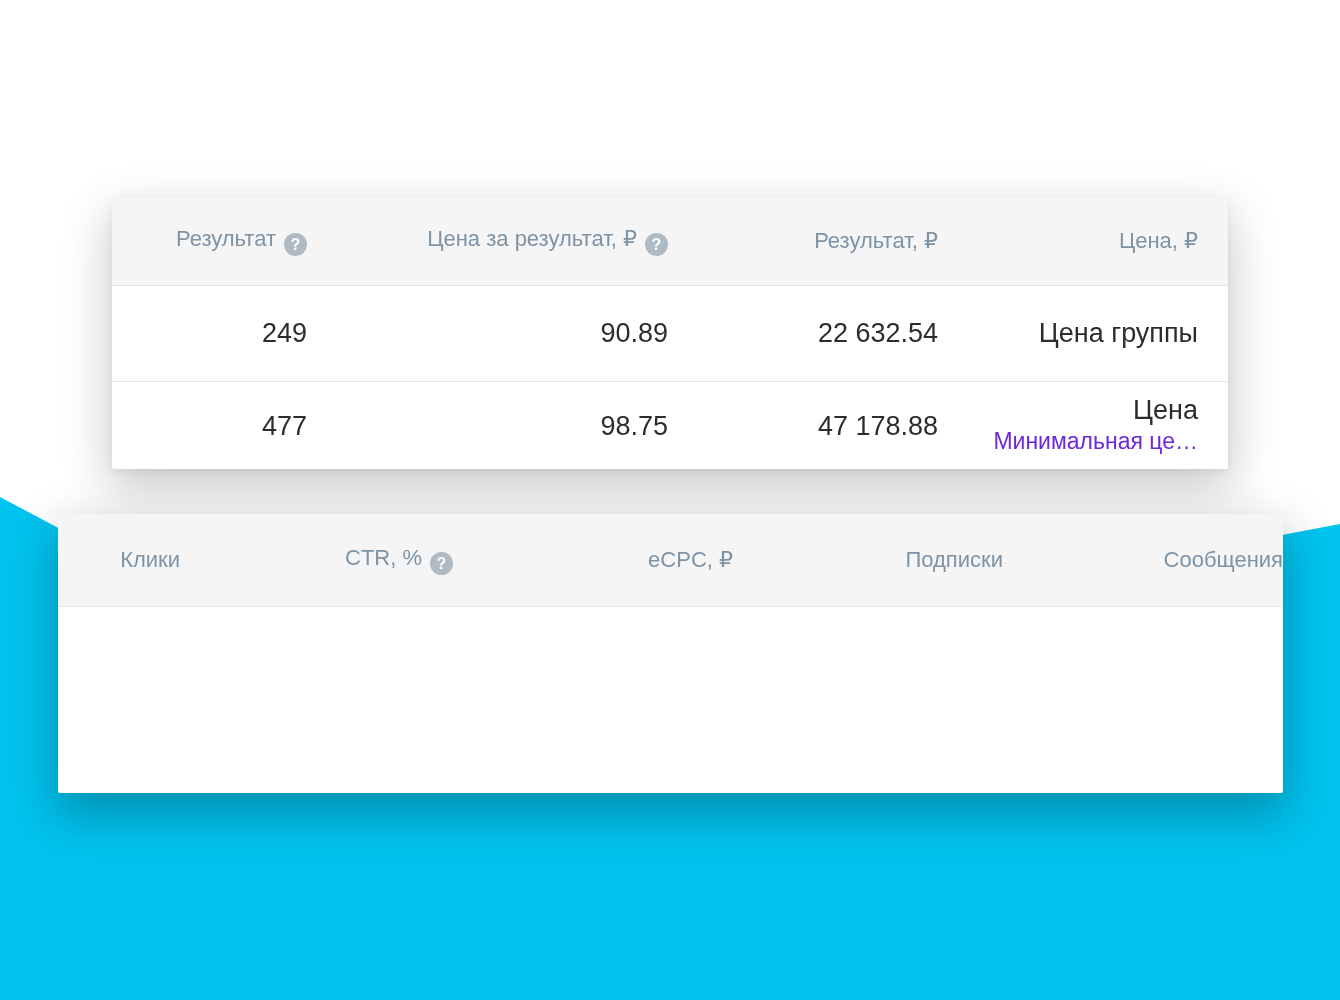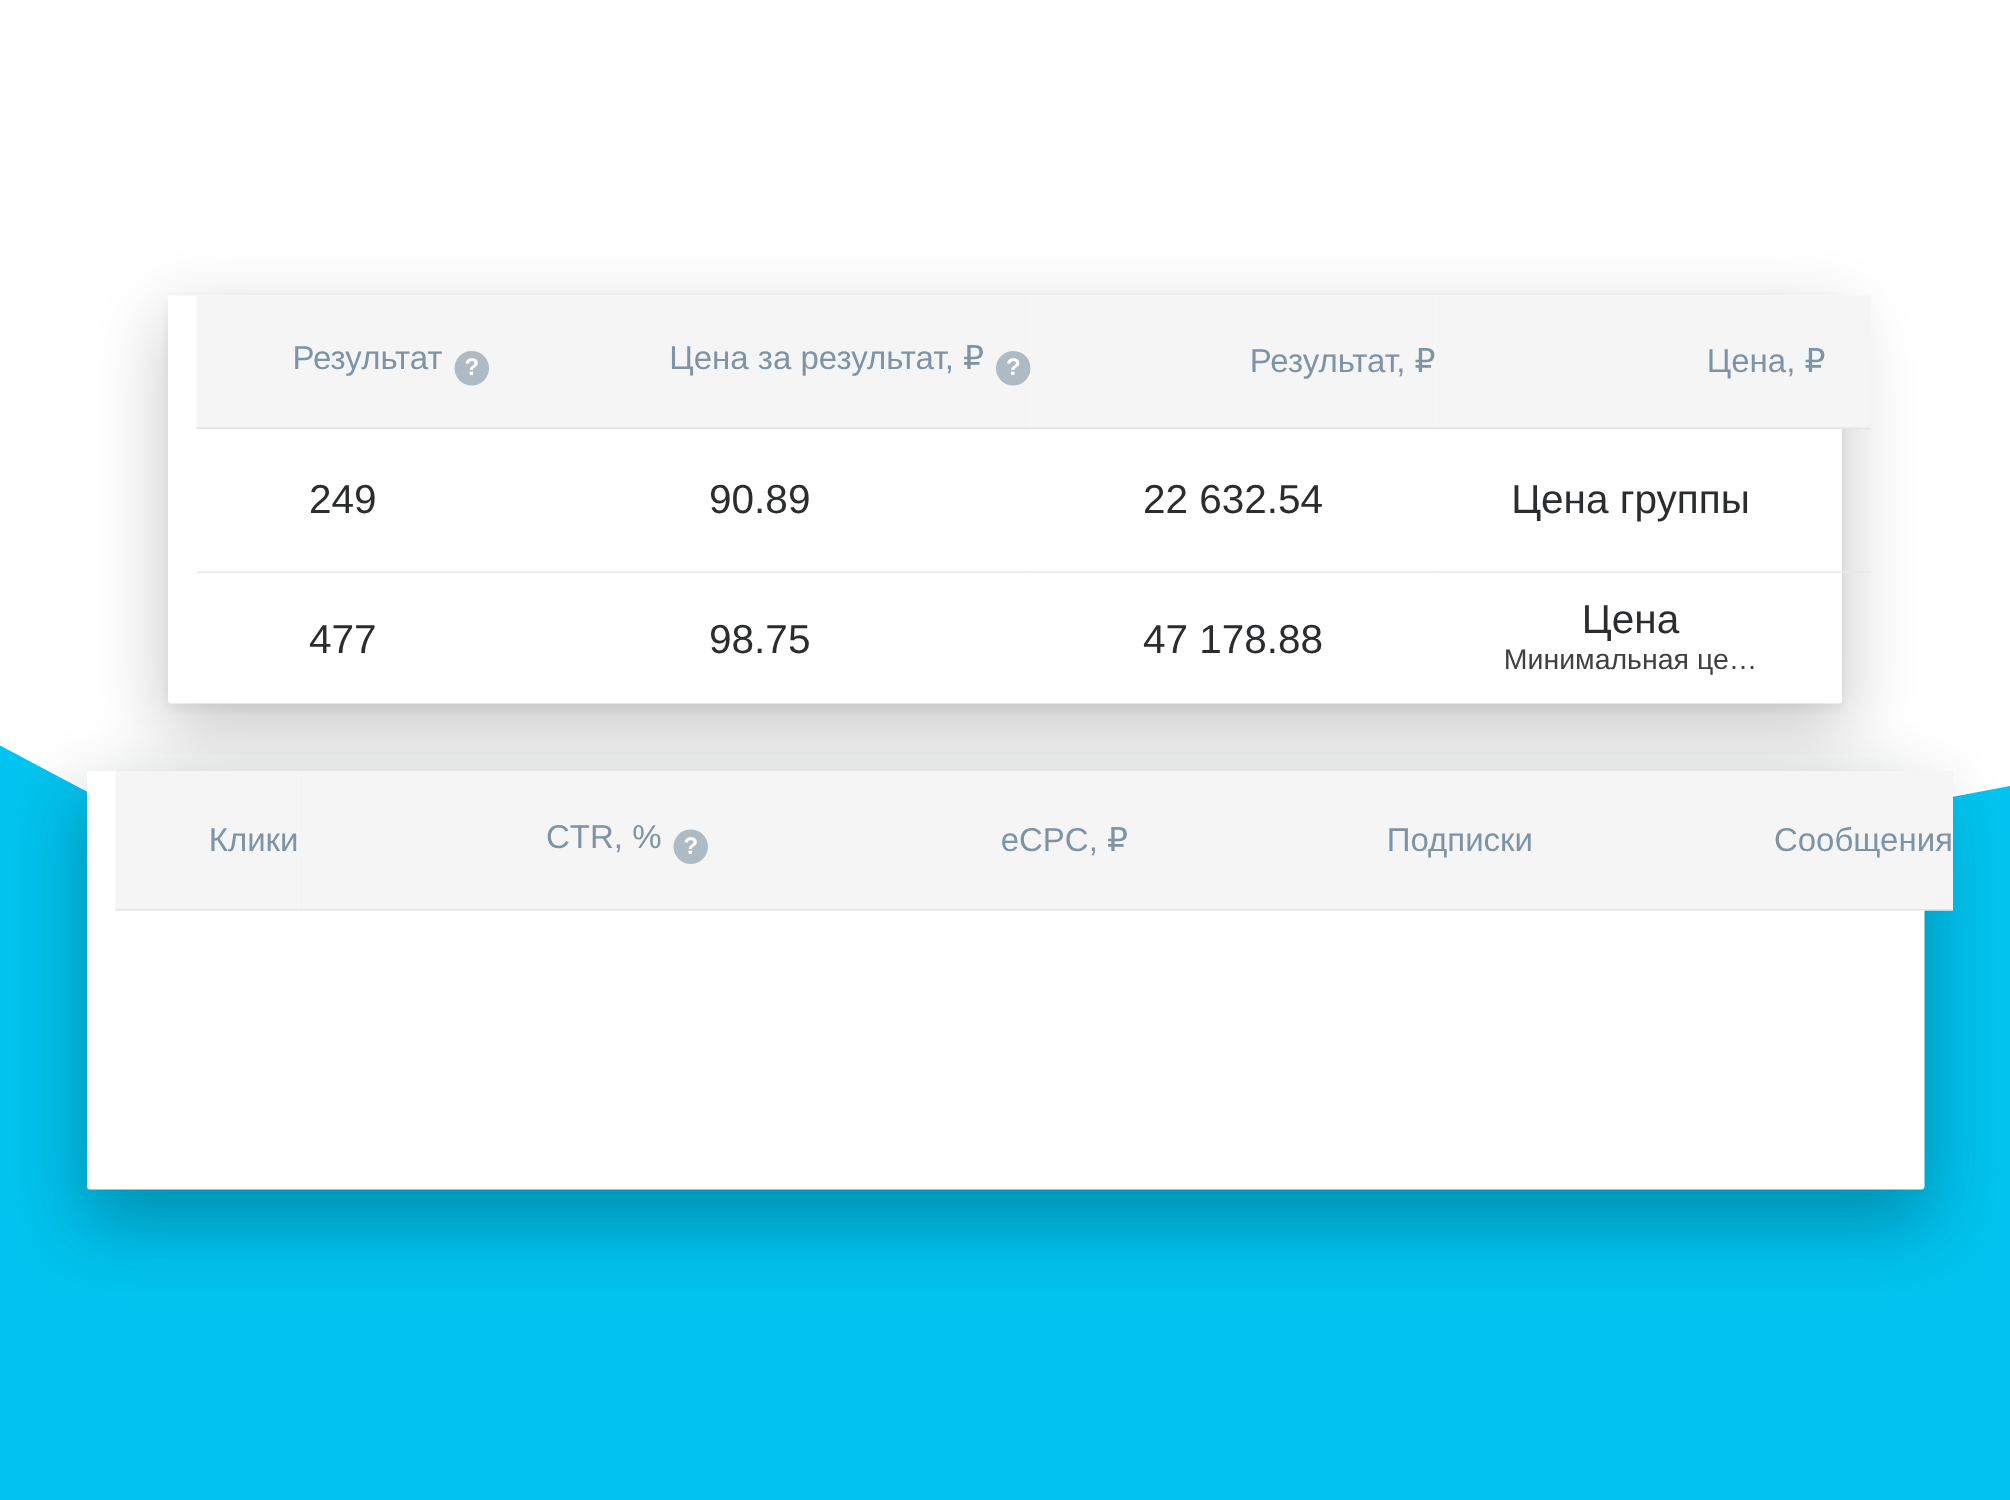--- a/index.html
+++ b/index.html
@@ -25,39 +25,37 @@
     box-shadow:0 18px 48px 4px rgba(0,0,0,0.20), 0 3px 8px rgba(0,0,0,0.06);
   }
   .card-bottom {
     left:58px; top:514px; width:1225px; height:279px;
     box-shadow:0 20px 48px 4px rgba(0,25,35,0.30);
   }
   table {
     width:100%;
     border-collapse:collapse;
     table-layout:fixed;
-    margin-left:19px;
   }
   th, td {
     text-align:right;
     vertical-align:middle;
     padding:0;
     white-space:nowrap;
   }
   thead th {
     background:#f5f5f6;
     color:#7d93a6;
     font-size:22px;
     font-weight:normal;
     border-bottom:1px solid #e2e4e6;
   }
   tbody td {
     font-size:27px;
     color:#2b2c2e;
-    text-align:center;
   }
   tbody tr + tr td { border-top:1px solid #e8e9eb; }
   .card-top thead th { height:88px; }
   .card-top tbody tr.r1 td { height:95px; }
   .card-top tbody tr.r2 td { height:88px; }
   .card-bottom thead th { height:92px; }
   .card-bottom tbody tr.r1 td { height:94px; }
   .card-bottom tbody tr.r2 td { height:92px; }
   .card-top  th.last, .card-top  td.last { padding-right:30px; }
   .card-bottom th.last, .card-bottom td.last { }
@@ -69,22 +67,22 @@
     color:#ffffff;
     font-size:16px;
     font-weight:bold;
     text-align:center;
     margin-left:8px;
     vertical-align:-4px;
     cursor:pointer;
   }
   .price-main { line-height:1.1; }
   .price-sub {
-    font-size:19px;
-    color:#404040;
+    font-size:23px;
+    color:#6d28d9;
     line-height:1.2;
     margin-top:2px;
   }
 </style>
 </head>
 <body>
 
 <div class="stage">
 
   <div class="accent-bg"></div>

